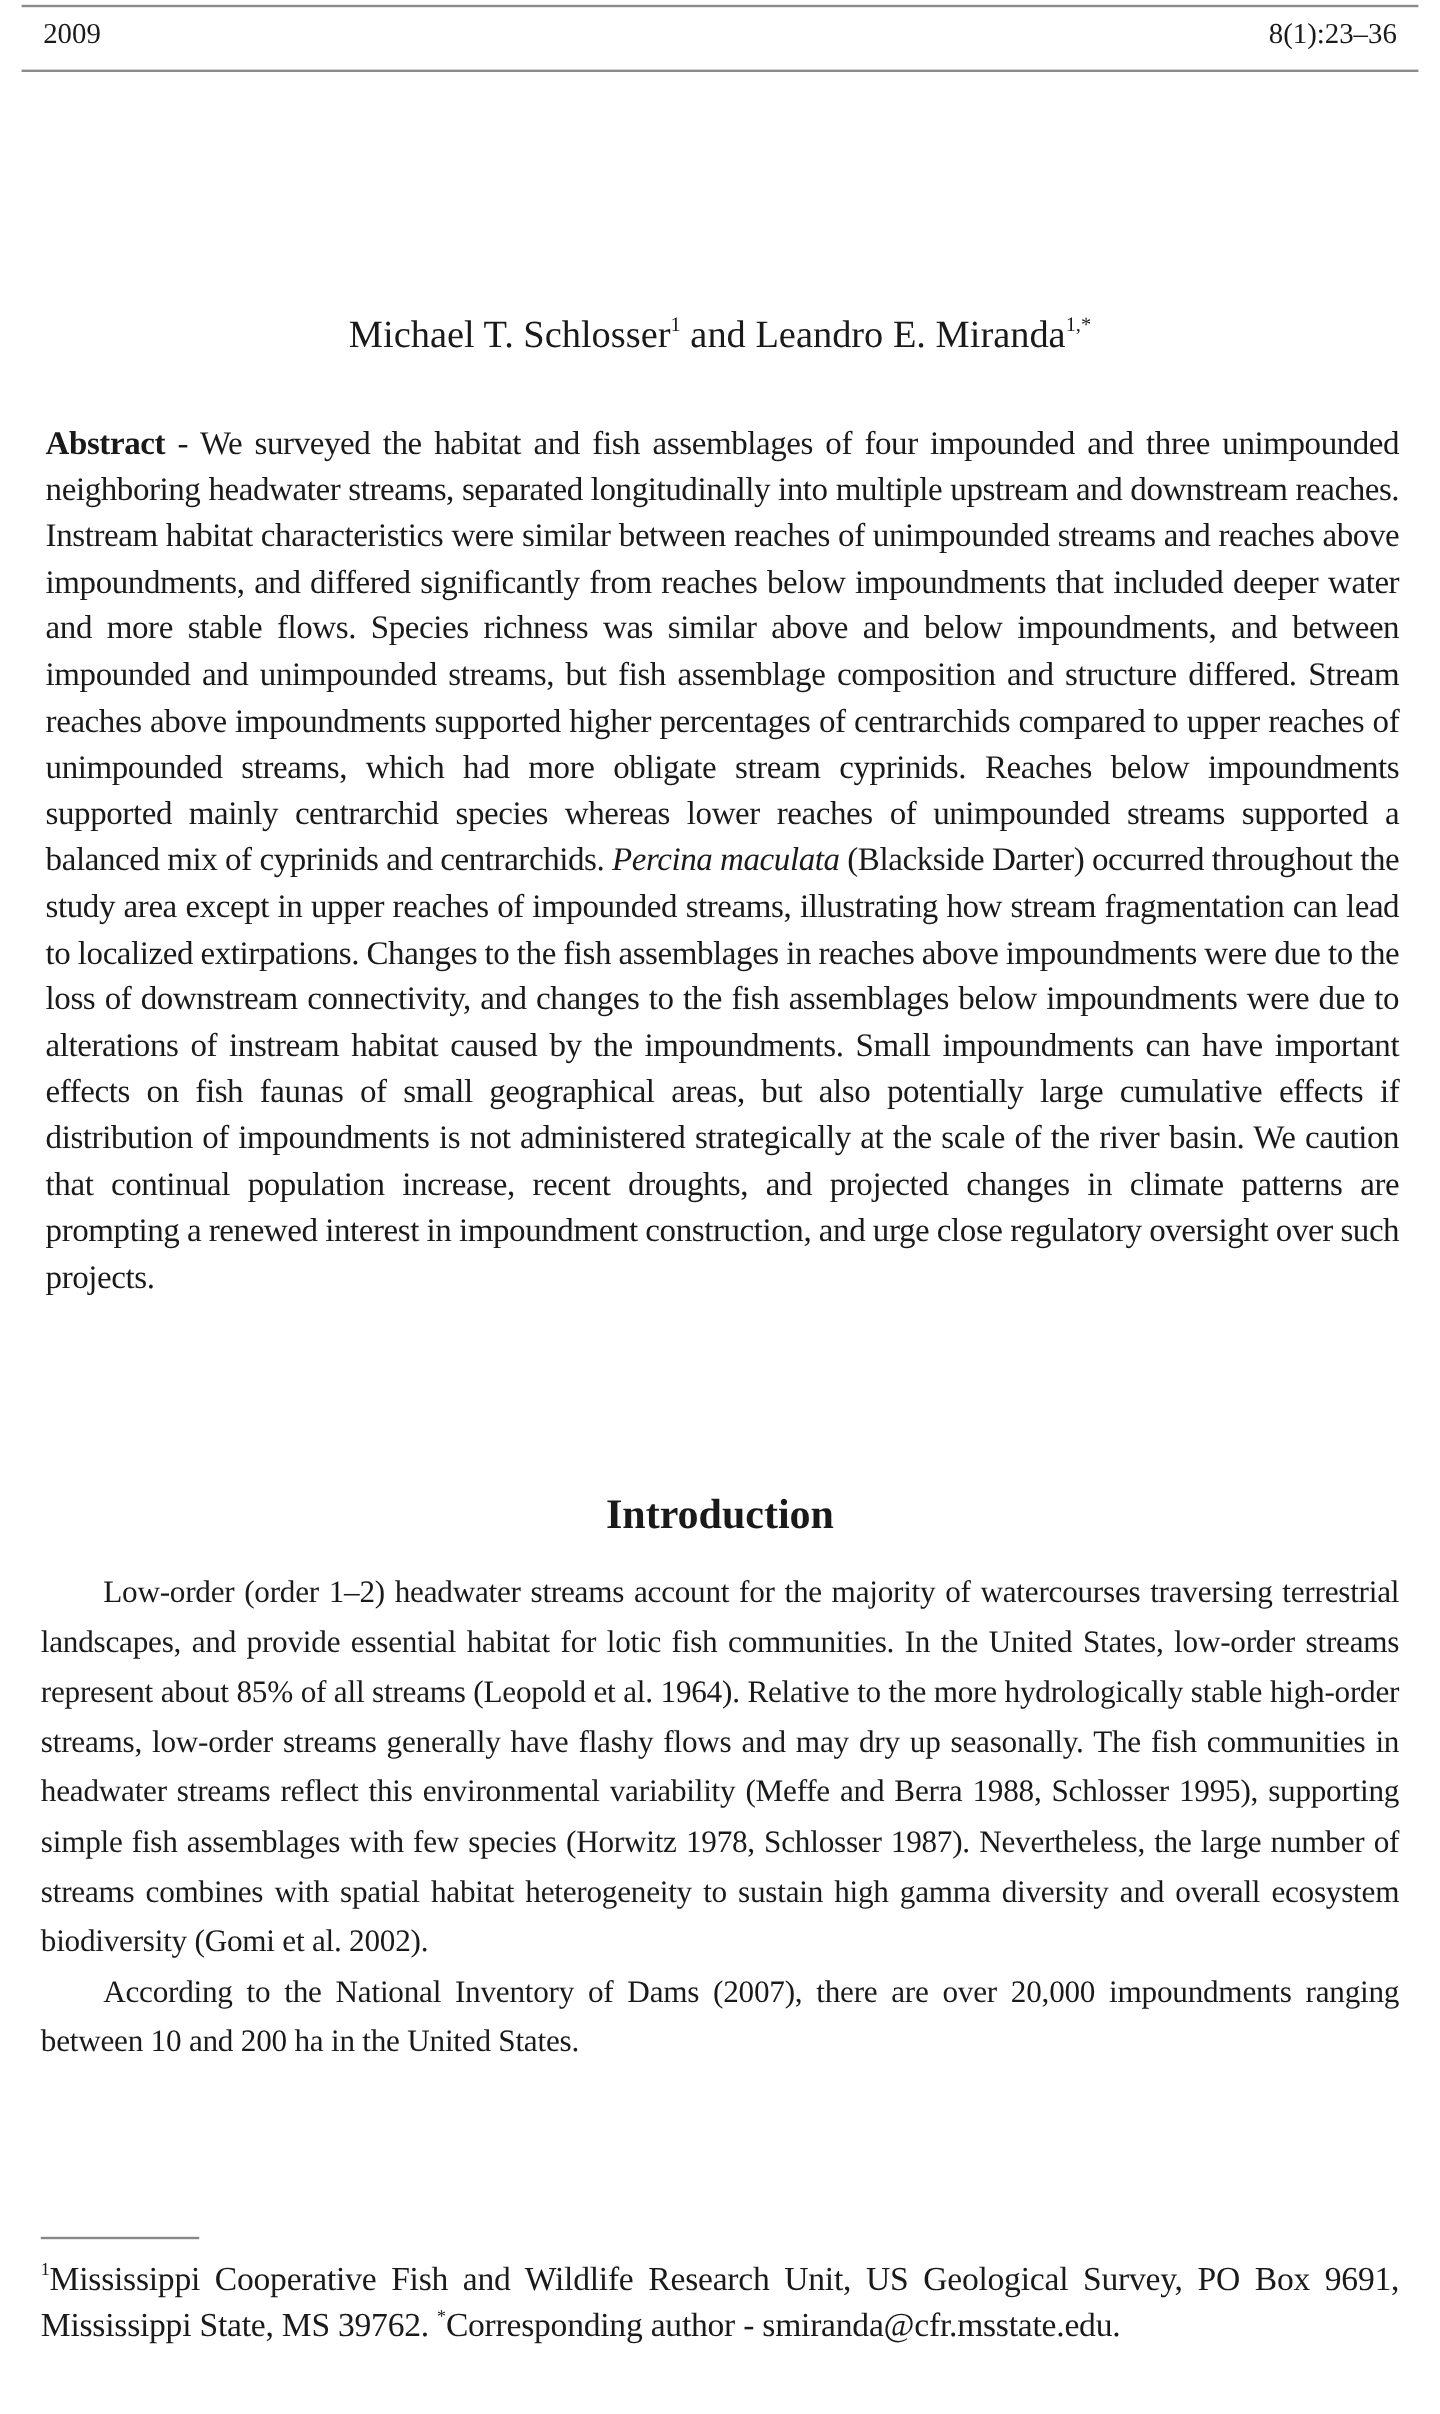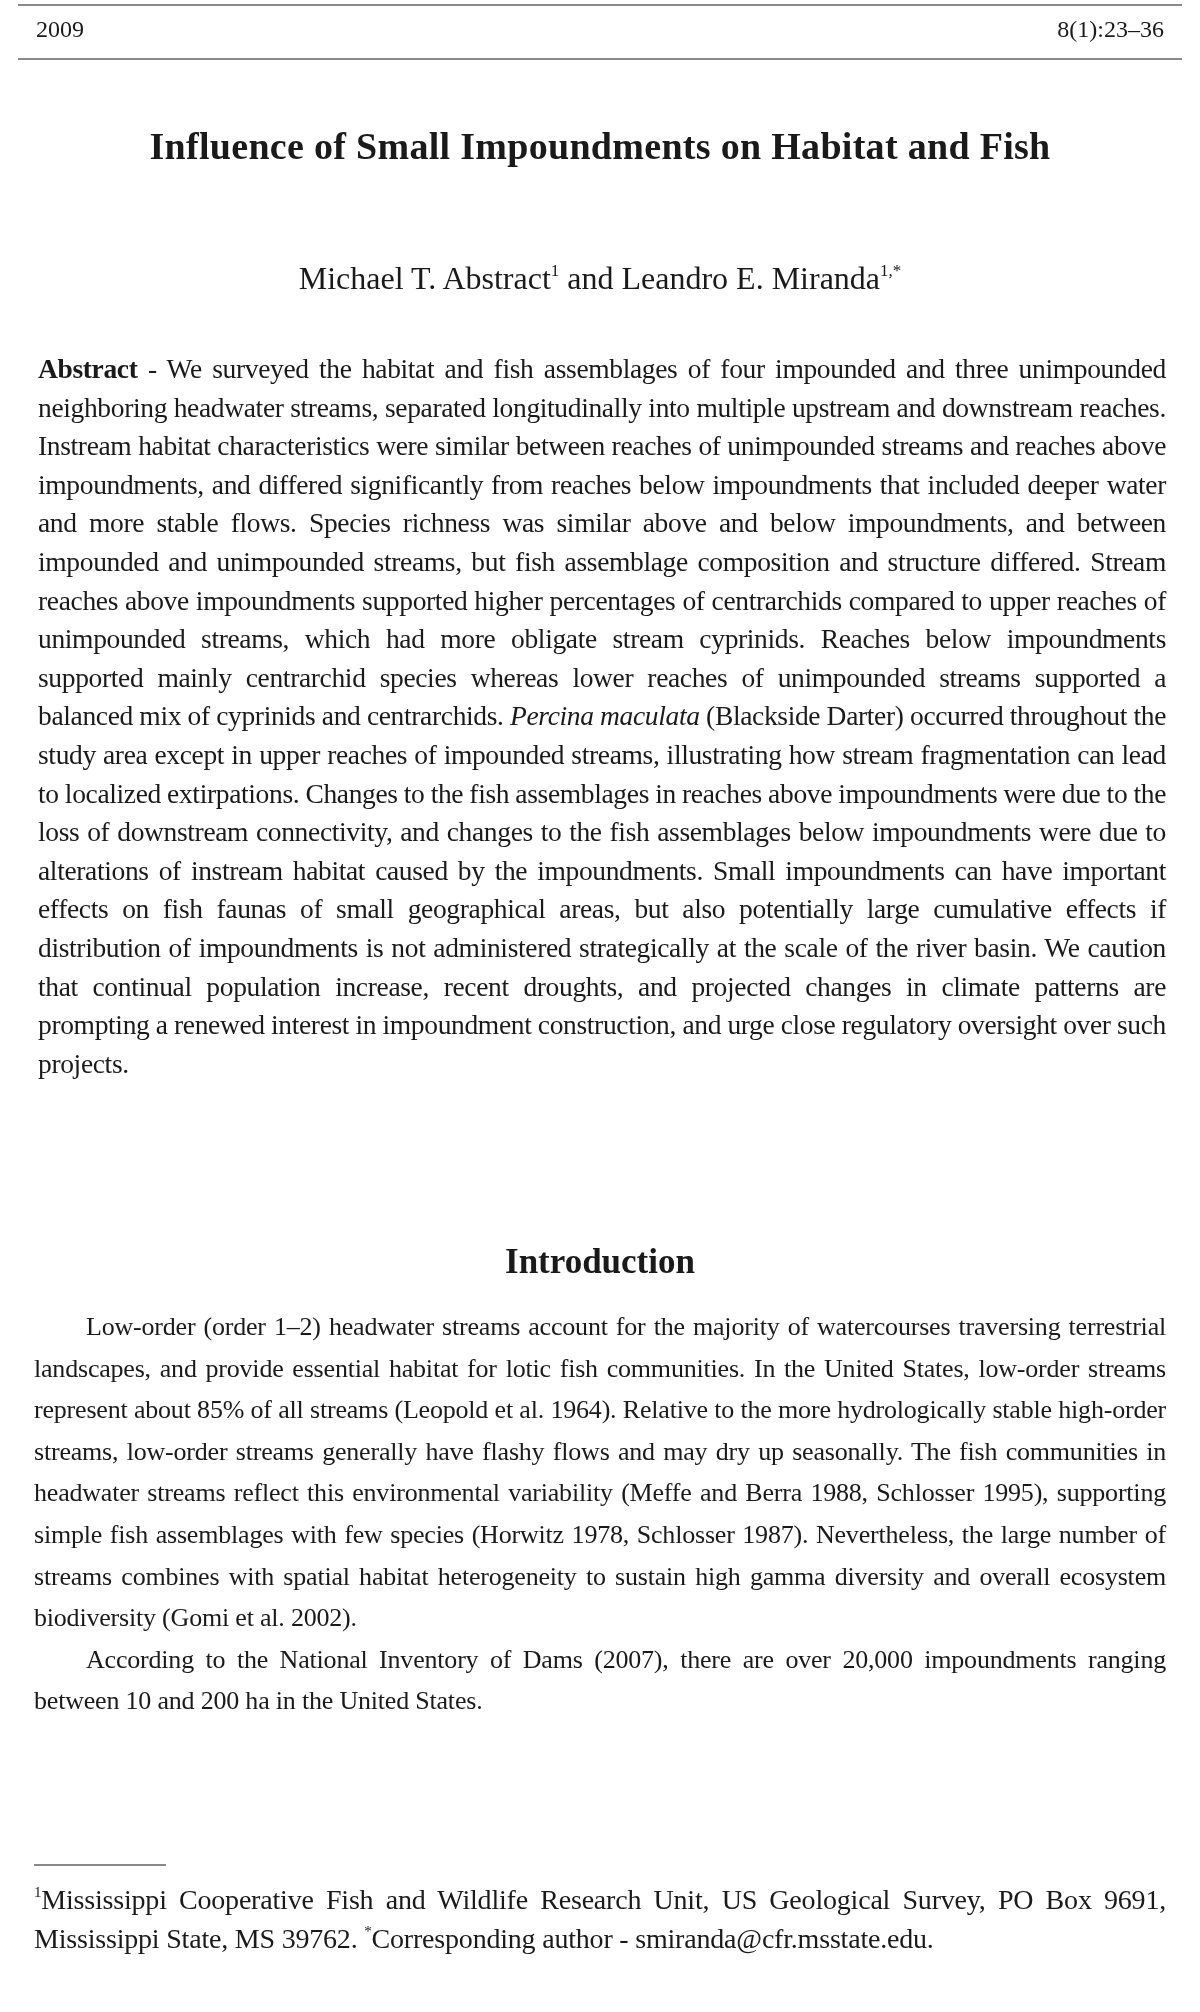--- a/index.html
+++ b/index.html
@@ -54,25 +54,24 @@
   </style>
 </head>
 <body>
 
 <div class="running-head">
   <span class="rh-year">2009</span>
   <span class="rh-vol">8(1):23–36</span>
 </div>
 
 <h1 class="title" style="margin:0;">
-  <span>Influence of Small Impoundments on Habitat and Fish</span>
 </h1>
 
 <div class="authors">
-  <span>Michael T. Abstract</span><sup>1</sup><span> and </span><span>Leandro E. Miranda</span><sup>1,*</sup>
+  <span>Michael T. Schlosser</span><sup>1</sup><span> and </span><span>Leandro E. Miranda</span><sup>1,*</sup>
 </div>
 
 <div class="abstract">
   <span class="label">Abstract</span><span> - </span><span>We surveyed the habitat and fish assemblages of four impounded and three unimpounded neighboring headwater streams, separated longitudinally into multiple upstream and downstream reaches. Instream habitat characteristics were similar between reaches of unimpounded streams and reaches above impoundments, and differed significantly from reaches below impoundments that included deeper water and more stable flows. Species richness was similar above and below impoundments, and between impounded and unimpounded streams, but fish assemblage composition and structure differed. Stream reaches above impoundments supported higher percentages of centrarchids compared to upper reaches of unimpounded streams, which had more obligate stream cyprinids. Reaches below impoundments supported mainly centrarchid species whereas lower reaches of unimpounded streams supported a balanced mix of cyprinids and centrarchids. </span><span class="it">Percina maculata</span><span> (Blackside Darter) occurred throughout the study area except in upper reaches of impounded streams, illustrating how stream fragmentation can lead to localized extirpations. Changes to the fish assemblages in reaches above impoundments were due to the loss of downstream connectivity, and changes to the fish assemblages below impoundments were due to alterations of instream habitat caused by the impoundments. Small impoundments can have important effects on fish faunas of small geographical areas, but also potentially large cumulative effects if distribution of impoundments is not administered strategically at the scale of the river basin. We caution that continual population increase, recent droughts, and projected changes in climate patterns are prompting a renewed interest in impoundment construction, and urge close regulatory oversight over such projects.</span>
 </div>
 
 <h2 class="intro-heading" style="margin:0;">Introduction</h2>
 
 <div class="intro">
   <p>Low-order (order 1–2) headwater streams account for the majority of watercourses traversing terrestrial landscapes, and provide essential habitat for lotic fish communities. In the United States, low-order streams represent about 85% of all streams (Leopold et al. 1964). Relative to the more hydrologically stable high-order streams, low-order streams generally have flashy flows and may dry up seasonally. The fish communities in headwater streams reflect this environmental variability (Meffe and Berra 1988, Schlosser 1995), supporting simple fish assemblages with few species (Horwitz 1978, Schlosser 1987). Nevertheless, the large number of streams combines with spatial habitat heterogeneity to sustain high gamma diversity and overall ecosystem biodiversity (Gomi et al. 2002).</p>

